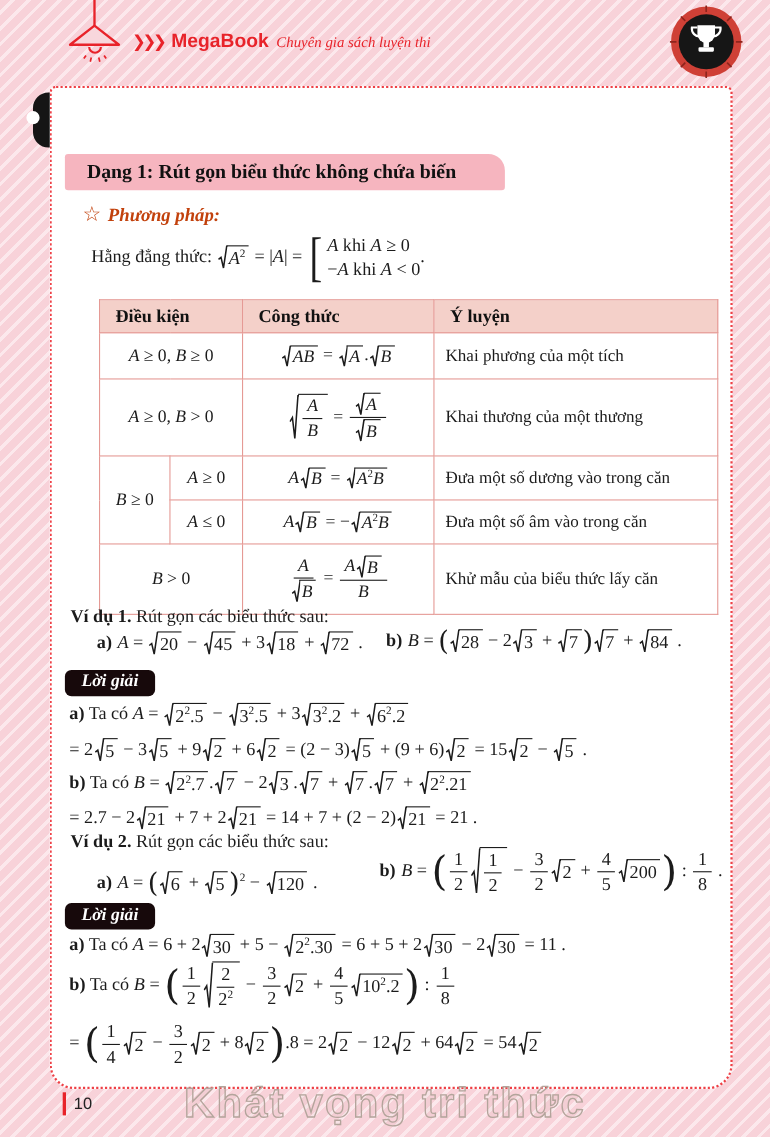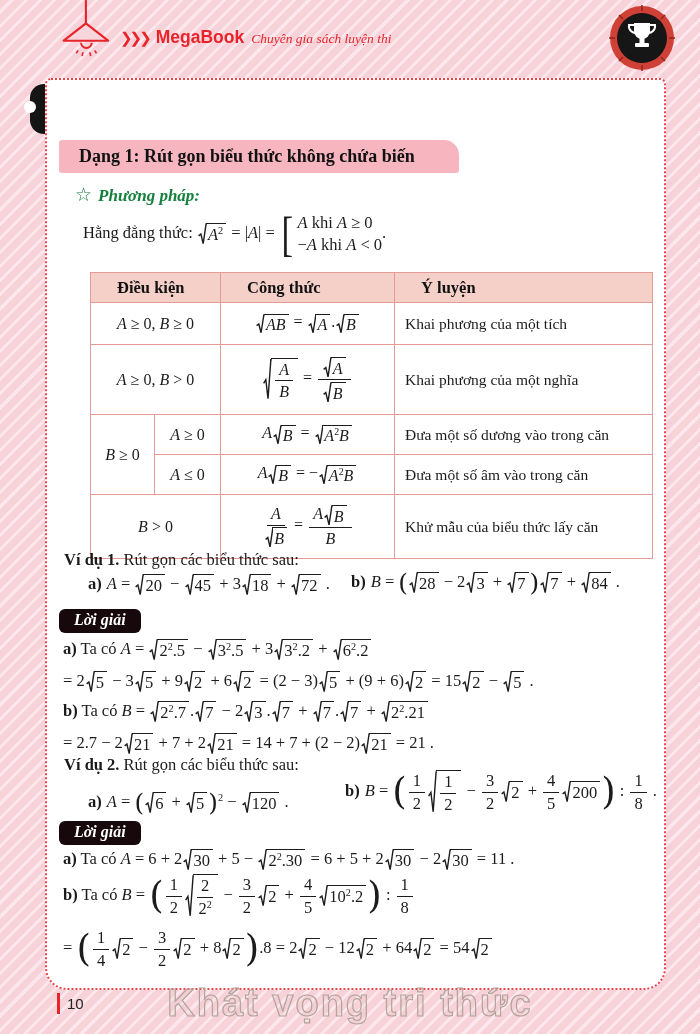--- a/index.html
+++ b/index.html
@@ -23,28 +23,28 @@
     border:2px solid #c01d23;display:flex;align-items:center;justify-content:center;
     color:#fff;font-family:"Liberation Sans",sans-serif;font-weight:bold;font-size:19px;}
   .bdot{position:absolute;left:532px;top:97px;width:20px;height:20px;border-radius:50%;background:#111;}
   .tail-line{position:absolute;left:553px;top:106px;width:92px;height:1.8px;background:#e8232a;}
   .tail-circ{position:absolute;left:638px;top:100px;width:11px;height:11px;border-radius:50%;background:#fff;border:2.5px solid #e8232a;}
   
   .card{position:absolute;left:45px;top:78px;width:621px;height:912px;background:#fff;
     border:2px dotted #ee4046;border-radius:6px 6px 22px 22px;box-sizing:border-box;}
   .dang{position:absolute;left:12px;top:60px;width:400px;height:33px;background:#f6b5bf;
     border-radius:3px 15px 3px 3px;font-weight:bold;font-size:18px;line-height:33px;padding-left:20px;box-sizing:border-box;color:#111;}
-  .method{position:absolute;left:28px;top:103px;color:#15803d;font-size:17px;}
+  .method{position:absolute;left:28px;top:103px;color:#c2410c;font-size:17px;}
   .star{font-style:normal;font-size:19px;margin-right:6px;}
   .mlabel{font-weight:bold;font-style:italic;}
   .identity{position:absolute;left:36px;top:132px;font-size:16.5px;white-space:nowrap;}
   
   .tbl{position:absolute;left:43px;top:192px;width:562px;border-collapse:collapse;table-layout:fixed;}
   .tbl th,.tbl td{border:1px solid #e59a95;}
-  .tbl th{background:#f4d0c9;text-align:left;padding:3px 4px 3px 26px;font-size:16.5px;color:#111;}
+  .tbl th{background:#f4d0c9;text-align:left;padding:3px 4px 3px 14px;font-size:16.5px;color:#111;}
   .tbl td.c{text-align:center;font-size:16px;}
   .tbl td.mean{font-size:15.5px;padding-left:10px;}
   
   .vdt{position:absolute;font-size:16.5px;white-space:nowrap;}
   .vdt b{font-size:16.5px;}
   .exl{position:absolute;font-size:16.5px;white-space:nowrap;}
   .exl .lbl{font-weight:bold;margin-right:5px;}
   .badge{position:absolute;background:#17090b;color:#fff;font-style:italic;font-weight:bold;
     font-size:16px;padding:2px 15px 4px;border-radius:6px;}
   .mline{position:absolute;font-size:16.5px;white-space:nowrap;}
@@ -192,21 +192,21 @@
                     </svg>
                     <span class="vin"><i>A</i></span>
                   </span></span>
                 <span class="de"><span class="sq">
                     <svg class="rad" viewBox="0 0 14 24" preserveAspectRatio="none">
                       <polyline points="1,14 4.5,12 8,22.5 12.5,1 14,1" fill="none" stroke="#1c1c1c" stroke-width="1.4" vector-effect="non-scaling-stroke"></polyline>
                     </svg>
                     <span class="vin"><i>B</i></span>
                   </span></span>
               </span></td>
-        <td class="mean">Khai phương của một nghĩa</td>
+        <td class="mean">Khai thương của một thương</td>
       </tr>
       <tr style="height:40px">
         <td rowspan="2" class="c"><i>B</i> ≥ 0</td>
         <td class="c"><i>A</i> ≥ 0</td>
         <td class="c"><i>A</i><span class="sq">
                 <svg class="rad" viewBox="0 0 14 24" preserveAspectRatio="none">
                   <polyline points="1,14 4.5,12 8,22.5 12.5,1 14,1" fill="none" stroke="#1c1c1c" stroke-width="1.4" vector-effect="non-scaling-stroke"></polyline>
                 </svg>
                 <span class="vin"><i>B</i></span>
               </span> = <span class="sq">

